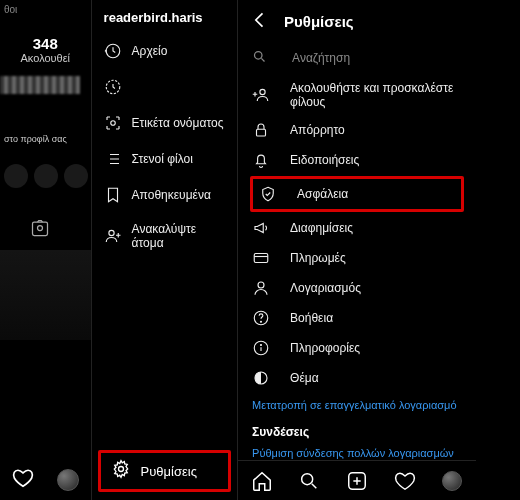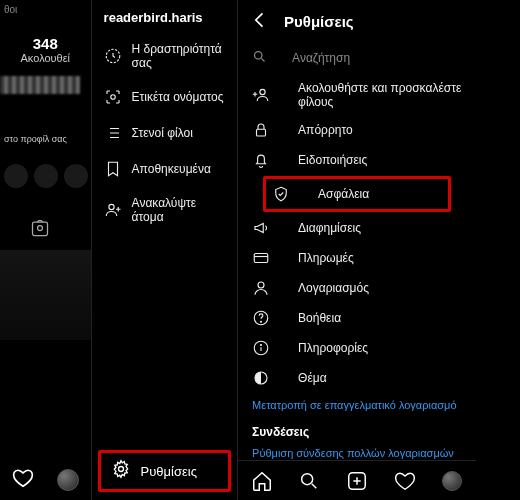--- a/index.html
+++ b/index.html
@@ -33,24 +33,24 @@
   .col2-bottom { height: 42px; display: flex; align-items: center; gap: 10px; padding: 0 10px; border: 3px solid #d60000; border-radius: 2px; margin: 0 6px 8px 6px; }
   .col2-bottom .ic svg { width: 20px; height: 20px; stroke: #fff; fill: none; stroke-width: 1.6; }
   .col2-bottom .lbl { font-size: 13px; }
 
   
   .col3-hdr { display: flex; align-items: center; gap: 14px; padding: 10px 12px; font-size: 15px; font-weight: 600; }
   .col3-hdr .back svg { width: 20px; height: 20px; stroke: #fff; fill: none; stroke-width: 2; }
   .search { display: flex; align-items: center; gap: 25px; padding: 6px 14px; color: #888; font-size: 12px; }
   .search svg { width: 15px; height: 15px; stroke: #888; fill: none; stroke-width: 2; }
   .settings { flex: 1; overflow: hidden; padding: 2px 0; }
-  .si { display: flex; align-items: center; gap: 28px; padding: 6px 14px; font-size: 12px; color: #eee; cursor: pointer; }
+  .si { display: flex; align-items: center; gap: 20px; padding: 6px 14px; font-size: 12px; color: #eee; cursor: pointer; }
   .si .ic { width: 18px; height: 18px; flex: 0 0 18px; display: flex; align-items: center; justify-content: center; }
   .si .ic svg { width: 18px; height: 18px; stroke: #eee; fill: none; stroke-width: 1.5; }
-  .si.hl { border: 3px solid #d60000; border-radius: 2px; margin: 1px 25px; padding: 6px 6px; }
+  .si.hl { border: 3px solid #d60000; border-radius: 2px; margin: 1px 12px; padding: 6px 6px; }
   .link { color: #3897f0; font-size: 11px; padding: 6px 14px; cursor: pointer; }
   .section-lbl { font-size: 12px; font-weight: 600; padding: 8px 14px 2px 14px; }
   .navbar { height: 40px; border-top: 1px solid #222; display: flex; align-items: center; justify-content: space-around; }
   .navbar .nb { width: 22px; height: 22px; display:flex; align-items:center; justify-content:center;}
   .navbar .nb svg { width: 22px; height: 22px; stroke: #fff; fill: none; stroke-width: 1.6; }
   .navbar .avatar { width: 20px; height: 20px; }
 </style>
 </head>
 <body>
 
@@ -84,25 +84,34 @@
       <span class="avatar"></span>
     </div>
   </div>
 
   <div class="col col2">
     <div class="userhdr">readerbird.haris</div>
     <div class="menu">
       <div class="mi">
         <span class="ic">
             <svg viewBox="0 0 24 24">
+              <circle cx="12" cy="12" r="9"></circle>
+              <path d="M12 7v5l3 2"></path>
+              <path d="M3 12l-1.5-1.5M3 12l-1.5 1.5"></path>
+            </svg>
+          </span>
+        <span>Αρχείο</span>
+      </div>
+      <div class="mi">
+        <span class="ic">
+            <svg viewBox="0 0 24 24">
               <circle cx="12" cy="12" r="9" stroke-dasharray="3 2"></circle>
               <path d="M12 8v4l2.5 2"></path>
             </svg>
           </span>
-        <span>Η δραστηριότητά σας</span>
       </div>
       <div class="mi">
         <span class="ic">
             <svg viewBox="0 0 24 24">
               <path d="M4 4h4M4 4v4M20 4h-4M20 4v4M4 20h4M4 20v-4M20 20h-4M20 20v-4"></path>
               <circle cx="12" cy="12" r="3"></circle>
             </svg>
           </span>
         <span>Ετικέτα ονόματος</span>
       </div>

